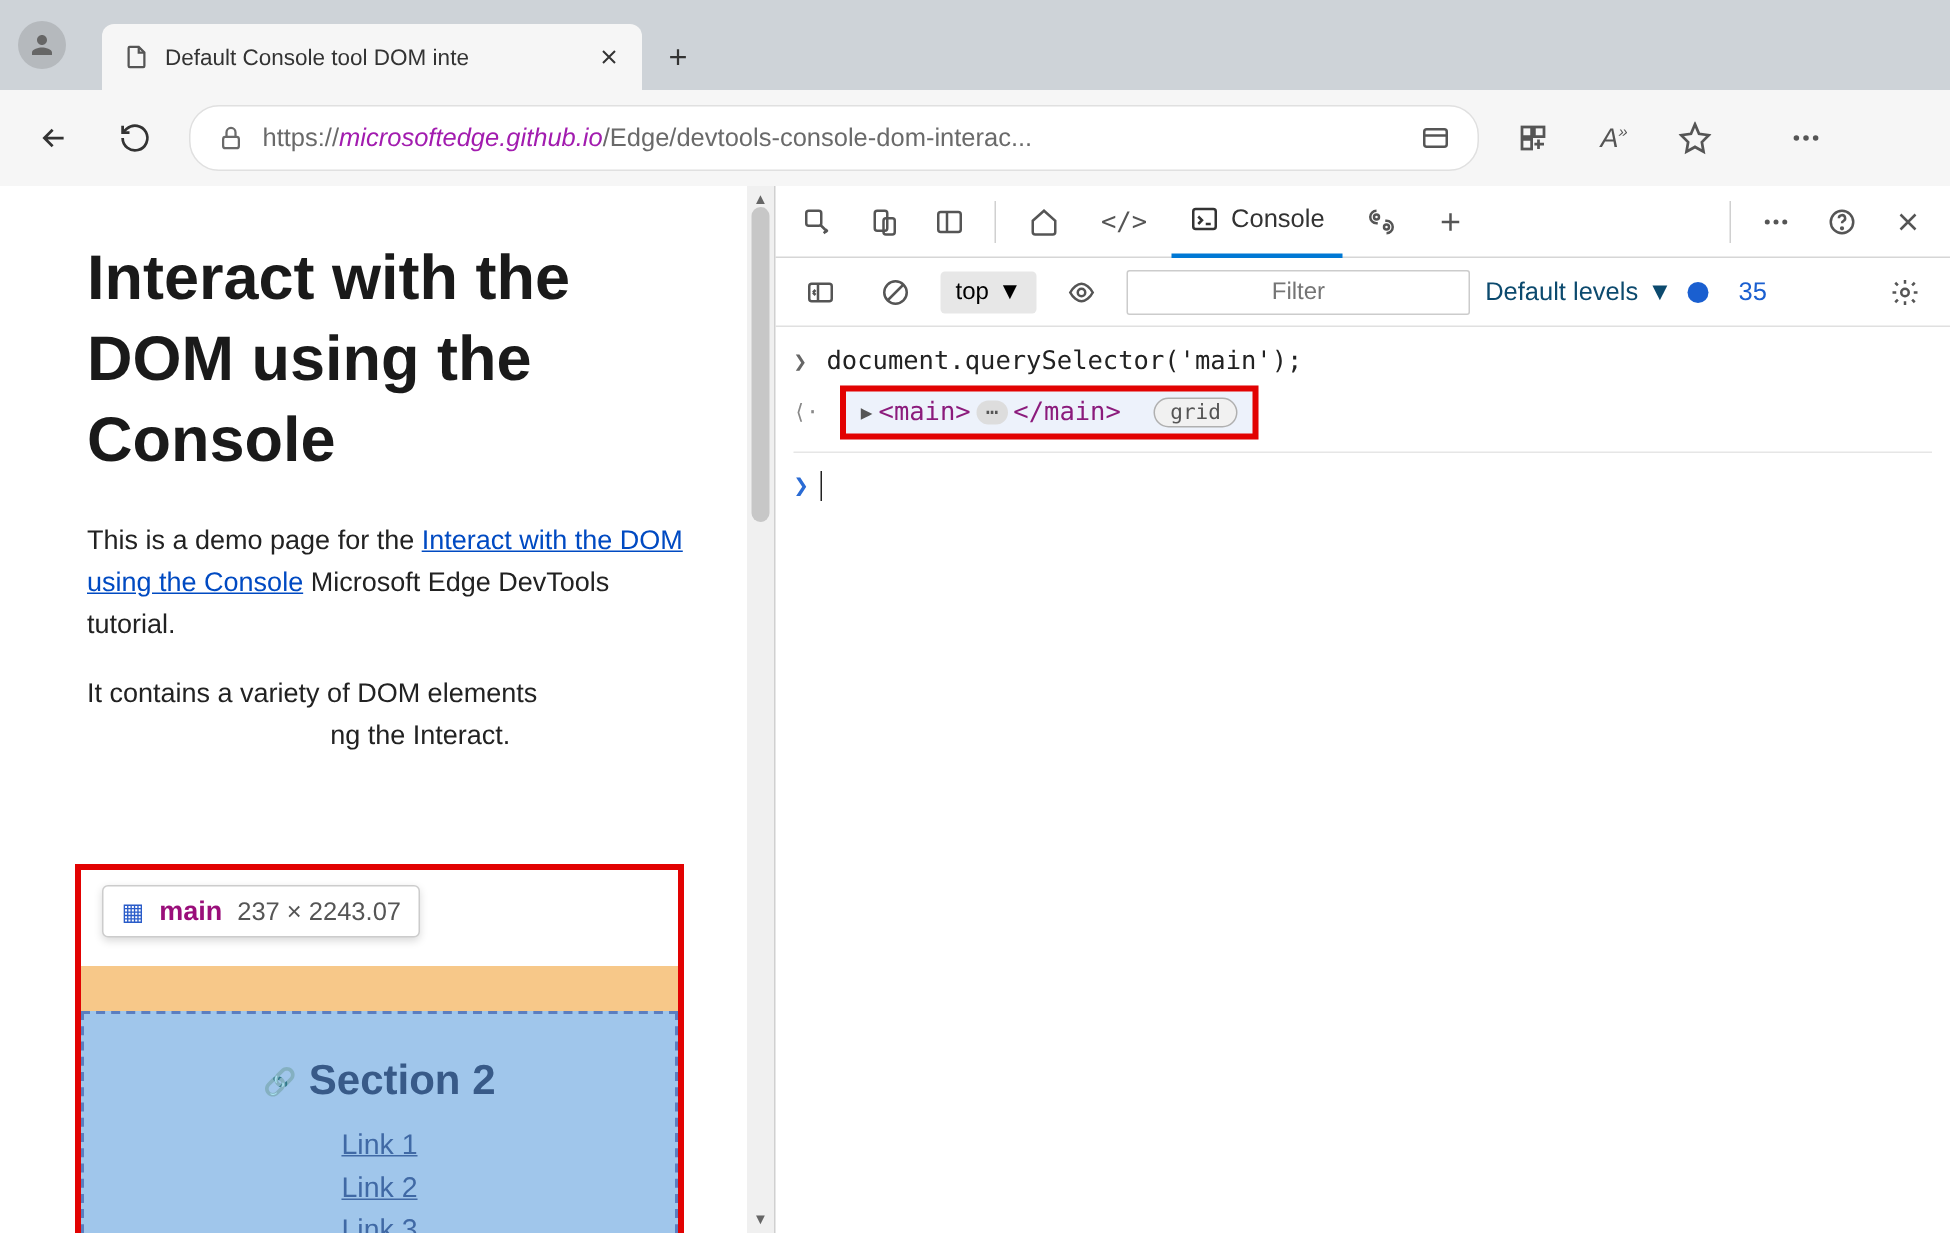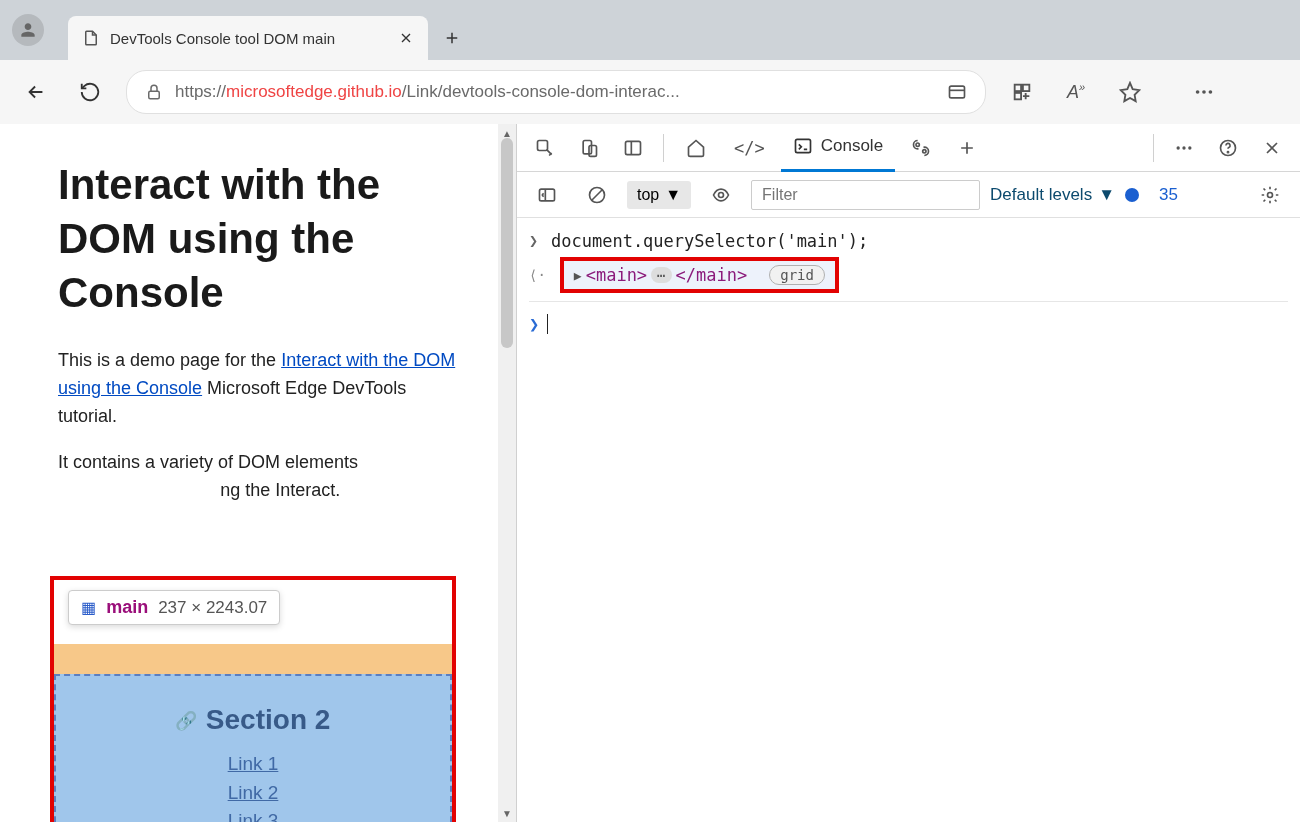--- a/index.html
+++ b/index.html
@@ -14,21 +14,21 @@
 .tab-icon { width: 18px; height: 18px; }
 .tab-title { font-size: 15px; color: #333; flex: 1; white-space: nowrap; overflow: hidden; text-overflow: ellipsis; }
 .tab-close { width: 16px; height: 16px; color: #333; cursor: pointer; }
 .newtab { width: 40px; height: 40px; display: flex; align-items: center; justify-content: center; margin-bottom: 2px; cursor: pointer; }
 .newtab svg { width: 18px; height: 18px; stroke: #333; }
 
 .toolbar { background: #f6f6f6; height: 64px; display: flex; align-items: center; padding: 0 18px; gap: 18px; }
 .nav-btn { width: 36px; height: 36px; display: flex; align-items: center; justify-content: center; cursor: pointer; border-radius: 4px; }
 .addr-bar { flex: 1; max-width: 860px; background: #fff; border-radius: 20px; height: 44px; display: flex; align-items: center; padding: 0 18px; gap: 12px; border: 1px solid #e0e0e0; }
 .addr-text { flex: 1; font-size: 17px; color: #6a6a6a; white-space: nowrap; overflow: hidden; }
-.addr-text .host { color: #ef4444; }
+.addr-text .host { color: #a21caf; font-style: italic; }
 .tool-icon { width: 36px; height: 36px; display: flex; align-items: center; justify-content: center; cursor: pointer; }
 
 
 .content-split { display: flex; height: 698px; }
 .page-pane { width: 516px; position: relative; background: #fff; overflow: hidden; }
 .page-scroll { padding: 34px 50px 0 58px; height: 100%; overflow: hidden; }
 .page-scroll h1 { font-size: 42px; font-weight: 700; line-height: 1.28; color: #1a1a1a; margin-bottom: 28px; }
 .page-scroll p { font-size: 18px; line-height: 1.55; color: #222; margin-bottom: 18px; }
 .page-scroll a { color: #004ac2; text-decoration: underline; }
 
@@ -58,21 +58,21 @@
 .dt-tabs { height: 48px; display: flex; align-items: center; border-bottom: 1px solid #d6d6d6; padding: 0 8px; gap: 4px; }
 .dt-tab { height: 48px; display: flex; align-items: center; padding: 0 12px; gap: 8px; cursor: pointer; font-size: 17px; color: #333; position: relative; }
 .dt-tab.active { border-bottom: 3px solid #0078d4; }
 .dt-tab svg, .dt-ico svg { width: 20px; height: 20px; }
 .dt-ico { width: 40px; height: 40px; display: flex; align-items: center; justify-content: center; cursor: pointer; }
 .dt-tabs .spacer { flex: 1; }
 .dt-tabs .divider { width: 1px; height: 28px; background: #d0d0d0; margin: 0 6px; }
 
 .dt-filter { height: 46px; display: flex; align-items: center; border-bottom: 1px solid #e0e0e0; padding: 0 10px; gap: 10px; }
 .dt-filter .ctx { background: #e7e7e7; border-radius: 3px; padding: 5px 10px; font-size: 16px; display: flex; align-items: center; gap: 6px; cursor: pointer; }
-.dt-filter input { flex: 0 0 180px; border: 1px solid #ccc; border-radius: 2px; padding: 5px 10px; font-size: 16px; }
+.dt-filter input { flex: 0 0 180px; border: 1px solid #ccc; border-radius: 2px; padding: 5px 10px; font-size: 16px; text-align: center; }
 .dt-filter .levels { font-size: 17px; color: #0c4a6e; display: flex; align-items: center; gap: 6px; cursor: pointer; }
 .dt-filter .issues { color: #1a5fd0; font-size: 17px; display: flex; align-items: center; gap: 20px; cursor: pointer; }
 .dt-filter .issues .dot { width: 14px; height: 14px; background: #1a5fd0; border-radius: 50%; display: inline-block; }
 .dt-filter .fspacer { flex: 1; }
 
 .dt-console { padding: 10px 12px; font-family: Consolas, Menlo, monospace; font-size: 17px; }
 .dt-row { display: flex; align-items: center; gap: 8px; padding: 3px 0; }
 .dt-row .prompt { color: #666; font-size: 15px; width: 14px; }
 .dt-row .code { color: #222; }
 .dt-row.output { border-bottom: 1px solid #e6e6e6; padding-bottom: 8px; margin-bottom: 6px; }
@@ -93,21 +93,21 @@
     <div class="avatar">
       <svg viewBox="0 0 24 24">
           <path d="M12 12c2.2 0 4-1.8 4-4s-1.8-4-4-4-4 1.8-4 4 1.8 4 4 4zm0 2c-2.7 0-8 1.3-8 4v2h16v-2c0-2.7-5.3-4-8-4z"></path>
         </svg>
     </div>
     <div class="tab">
       <svg class="tab-icon" viewBox="0 0 24 24" fill="none" stroke="#555" stroke-width="2">
           <path d="M14 3H6a1 1 0 0 0-1 1v16a1 1 0 0 0 1 1h12a1 1 0 0 0 1-1V8z"></path>
           <path d="M14 3v5h5"></path>
         </svg>
-      <span class="tab-title">DevTools Console tool DOM main</span>
+      <span class="tab-title">Default Console tool DOM inte</span>
       <svg class="tab-close" viewBox="0 0 24 24" fill="none" stroke="currentColor" stroke-width="2">
           <path d="M18 6L6 18M6 6l12 12"></path>
         </svg>
     </div>
     <div class="newtab">
       <svg viewBox="0 0 24 24" fill="none" stroke-width="2">
           <path d="M12 5v14M5 12h14"></path>
         </svg>
     </div>
   </div>
@@ -122,21 +122,21 @@
           <path d="M3 12a9 9 0 1 0 3-6.7L3 8"></path>
           <path d="M3 3v5h5"></path>
         </svg>
     </div>
     <div class="addr-bar">
       <svg width="18" height="18" viewBox="0 0 24 24" fill="none" stroke="#6a6a6a" stroke-width="2">
           <rect x="5" y="11" width="14" height="10" rx="2"></rect>
           <path d="M8 11V7a4 4 0 0 1 8 0v4"></path>
         </svg>
       <div class="addr-text">
-        <span>https://</span><span class="host">microsoftedge.github.io</span><span>/Link/devtools-console-dom-interac...</span>
+        <span>https://</span><span class="host">microsoftedge.github.io</span><span>/Edge/devtools-console-dom-interac...</span>
       </div>
       <svg width="20" height="20" viewBox="0 0 24 24" fill="none" stroke="#555" stroke-width="2">
           <rect x="3" y="5" width="18" height="14" rx="2"></rect>
           <path d="M3 10h18"></path>
         </svg>
     </div>
     <div class="tool-icon">
       <svg width="22" height="22" viewBox="0 0 24 24" fill="none" stroke="#555" stroke-width="2">
           <rect x="4" y="4" width="7" height="7"></rect>
           <rect x="13" y="4" width="7" height="7"></rect>

